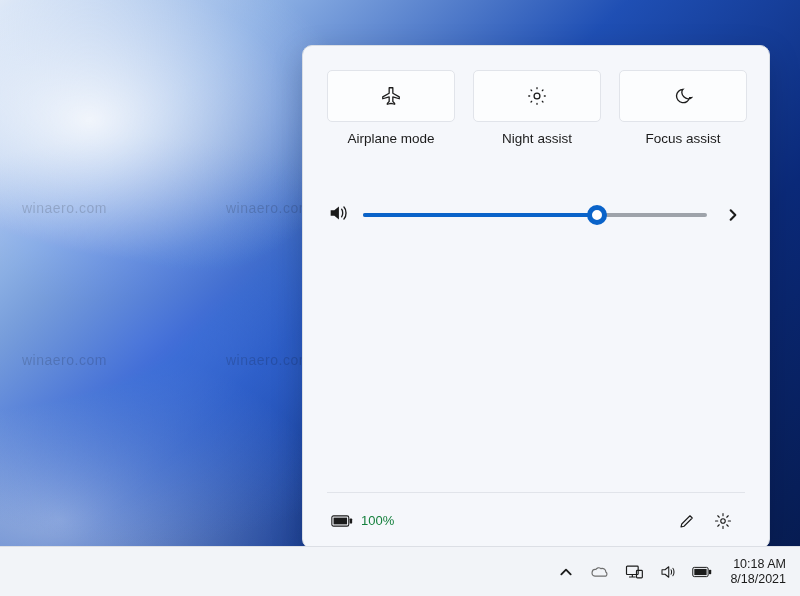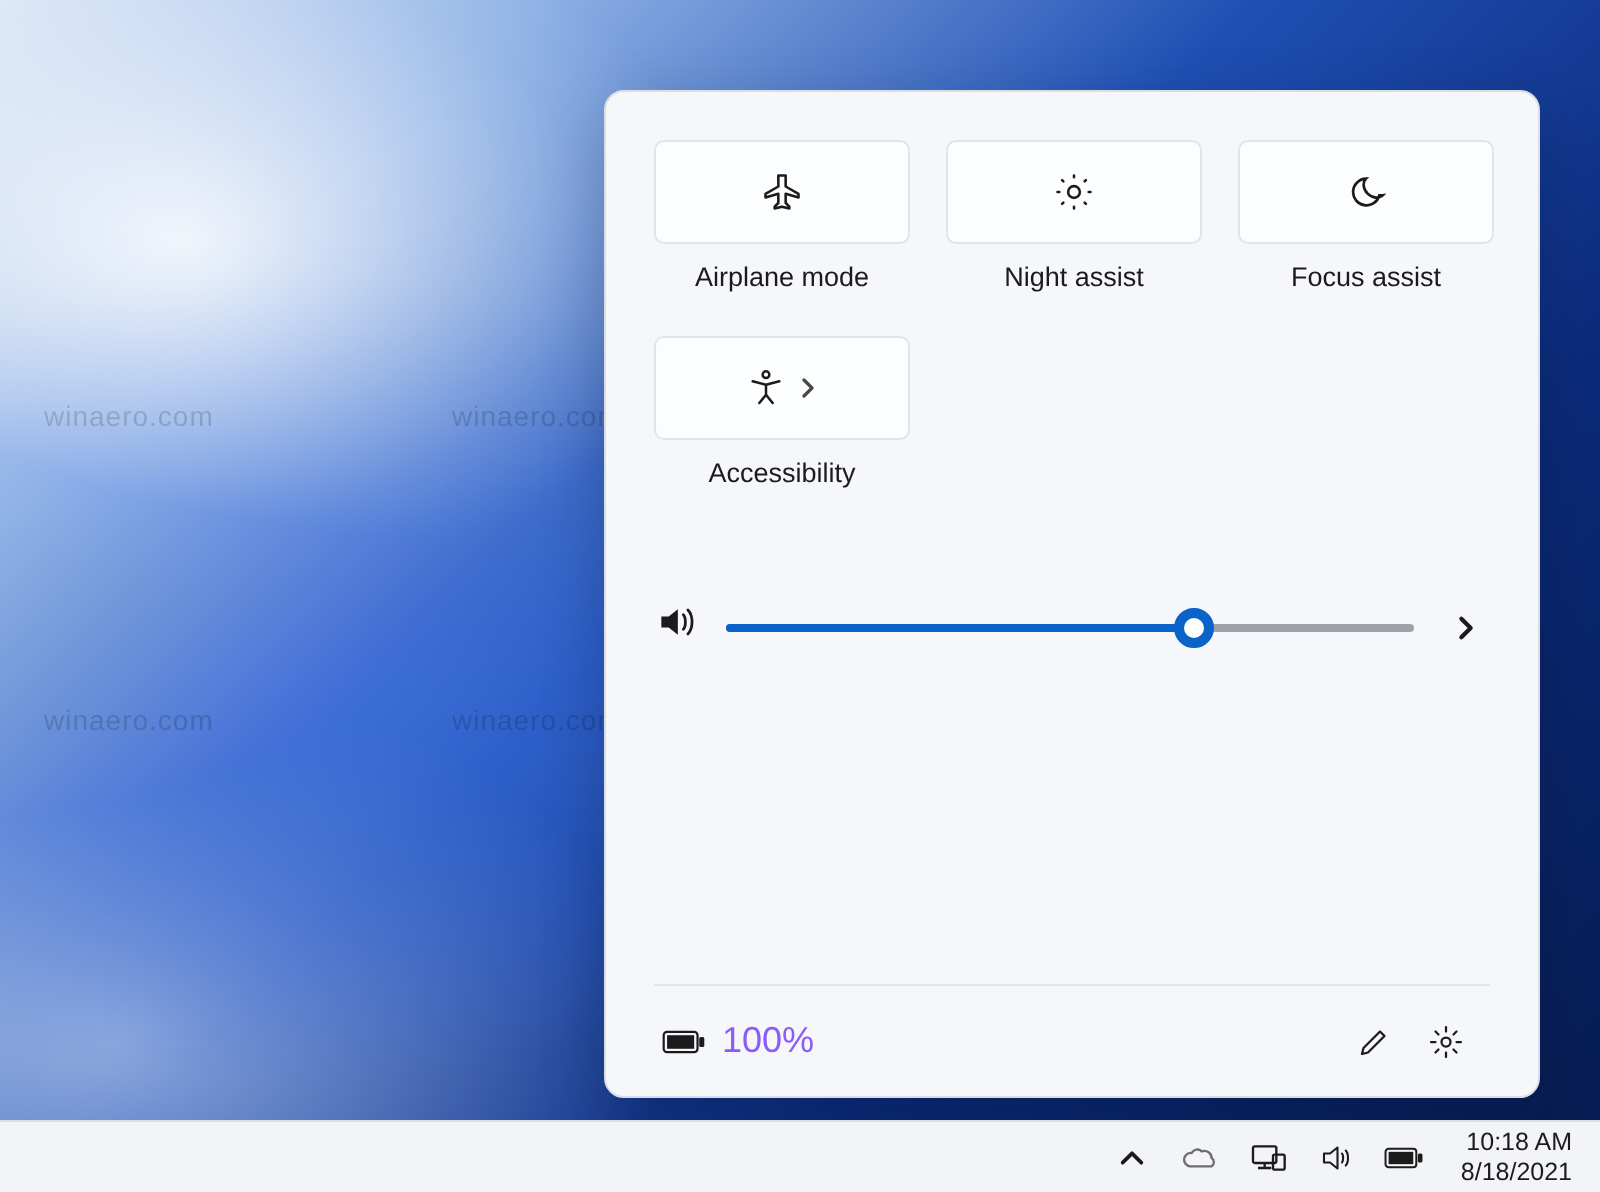--- a/index.html
+++ b/index.html
@@ -81,27 +81,27 @@
     background:#fff; border:5px solid #0a63c9; transform:translate(-50%,-50%);
   }
   .vol-arrow { width:24px; display:flex; justify-content:center; cursor:pointer; color:#222; }
   
   .footer {
     margin-top:auto;
     height:56px;
     border-top:1px solid #e1e4ea;
     display:flex; align-items:center;
     padding: 0 4px;
-    color:#8b5cf6; font-size:18px;
+    color:#15803d; font-size:13px;
   }
   .footer .spacer { flex:1; }
   .footer .ibtn { width:36px; height:36px; display:flex; align-items:center; justify-content:center; cursor:pointer; border-radius:4px; }
   
   .taskbar {
-    position:absolute; left:0; right:0; bottom:0; height:36px;
+    position:absolute; left:0; right:0; bottom:0; height:50px;
     background:#f2f4f8; border-top:1px solid #dcdfe5;
     display:flex; align-items:center; justify-content:flex-end;
     padding-right:14px; gap:10px;
     color:#1b1b1b;
   }
   .tray { display:flex; align-items:center; gap:14px; }
   .tray .tic { display:flex; align-items:center; justify-content:center; width:20px; height:20px; }
   .clock { display:flex; flex-direction:column; align-items:flex-end; font-size:12.5px; line-height:15px; margin-left:8px; }
 </style>
 </head>
@@ -146,36 +146,20 @@
         <div class="tile-btn">
           <span>
             <svg width="20" height="20" viewBox="0 0 24 24" fill="none" stroke="#1b1b1b" stroke-width="1.6" stroke-linecap="round">
               <path d="M20 14a8 8 0 1 1-8-10c-2 2-2 6 1 9s7 3 9 1a8 8 0 0 1-2 0z"></path>
             </svg>
           </span>
         </div>
         <div class="tile-label">Focus assist</div>
       </div>
 
-      <div class="tile">
-        <div class="tile-btn">
-          <span>
-            <svg width="20" height="20" viewBox="0 0 24 24" fill="none" stroke="#1b1b1b" stroke-width="1.5" stroke-linecap="round" stroke-linejoin="round">
-              <circle cx="12" cy="4" r="2"></circle>
-              <path d="M4 8l8 2 8-2M12 10v6M12 16l-4 5M12 16l4 5"></path>
-            </svg>
-          </span>
-          <span class="chev-mini">
-            <svg width="10" height="12" viewBox="0 0 10 12" fill="none" stroke="#1b1b1b" stroke-width="1.6" stroke-linecap="round" stroke-linejoin="round">
-                <path d="M3 2l4 4-4 4"></path>
-              </svg>
-          </span>
-        </div>
-        <div class="tile-label">Accessibility</div>
-      </div>
 
     </div>
 
     <div class="vol-row">
       <span style="cursor:pointer">
         <svg width="22" height="22" viewBox="0 0 24 24" fill="none" stroke="#1b1b1b" stroke-width="1.5" stroke-linecap="round" stroke-linejoin="round">
           <path d="M4 9v6h4l5 4V5L8 9H4z" fill="#1b1b1b" stroke="none"></path>
           <path d="M16 8c1.5 1.5 1.5 6.5 0 8"></path>
           <path d="M18.5 5.5c3 3 3 10 0 13"></path>
         </svg>

